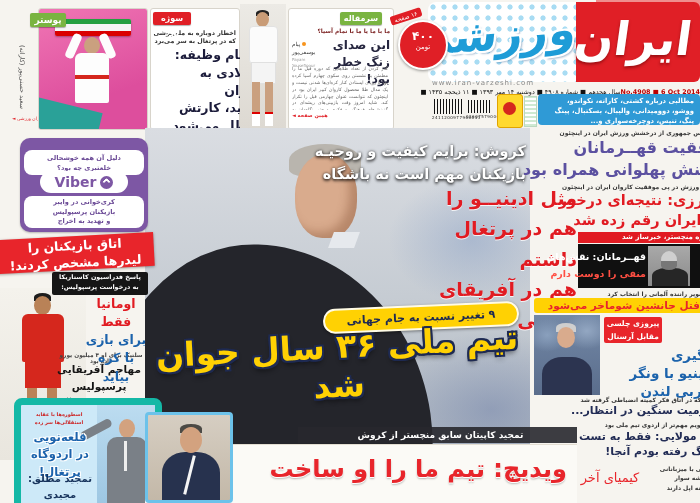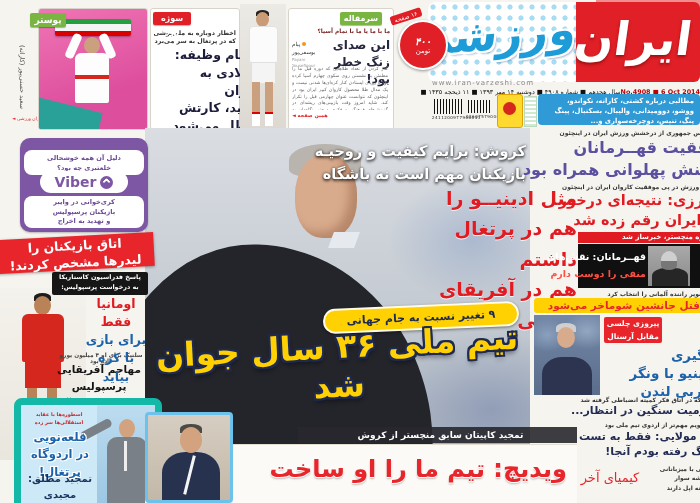--- a/index.html
+++ b/index.html
@@ -16,21 +16,21 @@
       radial-gradient(circle at 5px 5px,#a8dcf3 2.2px,transparent 3px);
       background-size:11px 11px;background-color:#fff;border-radius:8px 0 0 8px;}
   .mast-blue .script{position:absolute;left:8px;top:6px;width:140px;color:#1e9cd7;
       font-size:44px;font-weight:bold;transform:skewX(-10deg) rotate(-4deg);
       text-shadow:2px 2px 0 #fff,-2px -2px 0 #fff,2px -2px 0 #fff,-2px 2px 0 #fff,3px 3px 2px rgba(0,60,120,.35);}
   .mast-red{left:576px;top:2px;width:124px;height:80px;background:#e01f26;border-radius:0 6px 6px 0;}
   .mast-red .script{position:absolute;right:8px;top:10px;color:#fff;font-size:46px;font-weight:bold;
       transform:skewX(-8deg);text-shadow:0 2px 3px rgba(90,0,0,.5);}
   .price{left:398px;top:20px;width:46px;height:46px;border-radius:50%;background:#e01f26;
       border:2px solid #fff;box-shadow:0 1px 3px rgba(0,0,0,.4);color:#fff;z-index:5;}
-  .price .amt{display:block;text-align:center;font-size:10px;font-weight:bold;margin-top:14px;font-style:italic;}
+  .price .amt{display:block;text-align:center;font-size:12px;font-weight:bold;margin-top:7px;}
   .price .unit{display:block;text-align:center;font-size:7px;}
   .pages-ribbon{left:390px;top:12px;background:#e01f26;color:#fff;font-size:6px;padding:1px 4px;
       border-radius:2px;transform:rotate(-18deg);z-index:4;}
   .url{left:432px;top:79px;width:140px;font-size:7px;color:#888;direction:ltr;text-align:left;letter-spacing:1px;}
   .dateline{left:432px;top:87px;width:268px;height:10px;font-size:6.4px;color:#111;display:flex;
       justify-content:space-between;align-items:center;}
   .dateline .en{direction:ltr;font-weight:bold;color:#b00;white-space:nowrap;}
   .dateline .fa{font-weight:normal;white-space:nowrap;}
   .bars{background:repeating-linear-gradient(90deg,#111 0 1px,transparent 1px 3px);}
   .bc1{left:434px;top:99px;width:30px;height:15px;}

